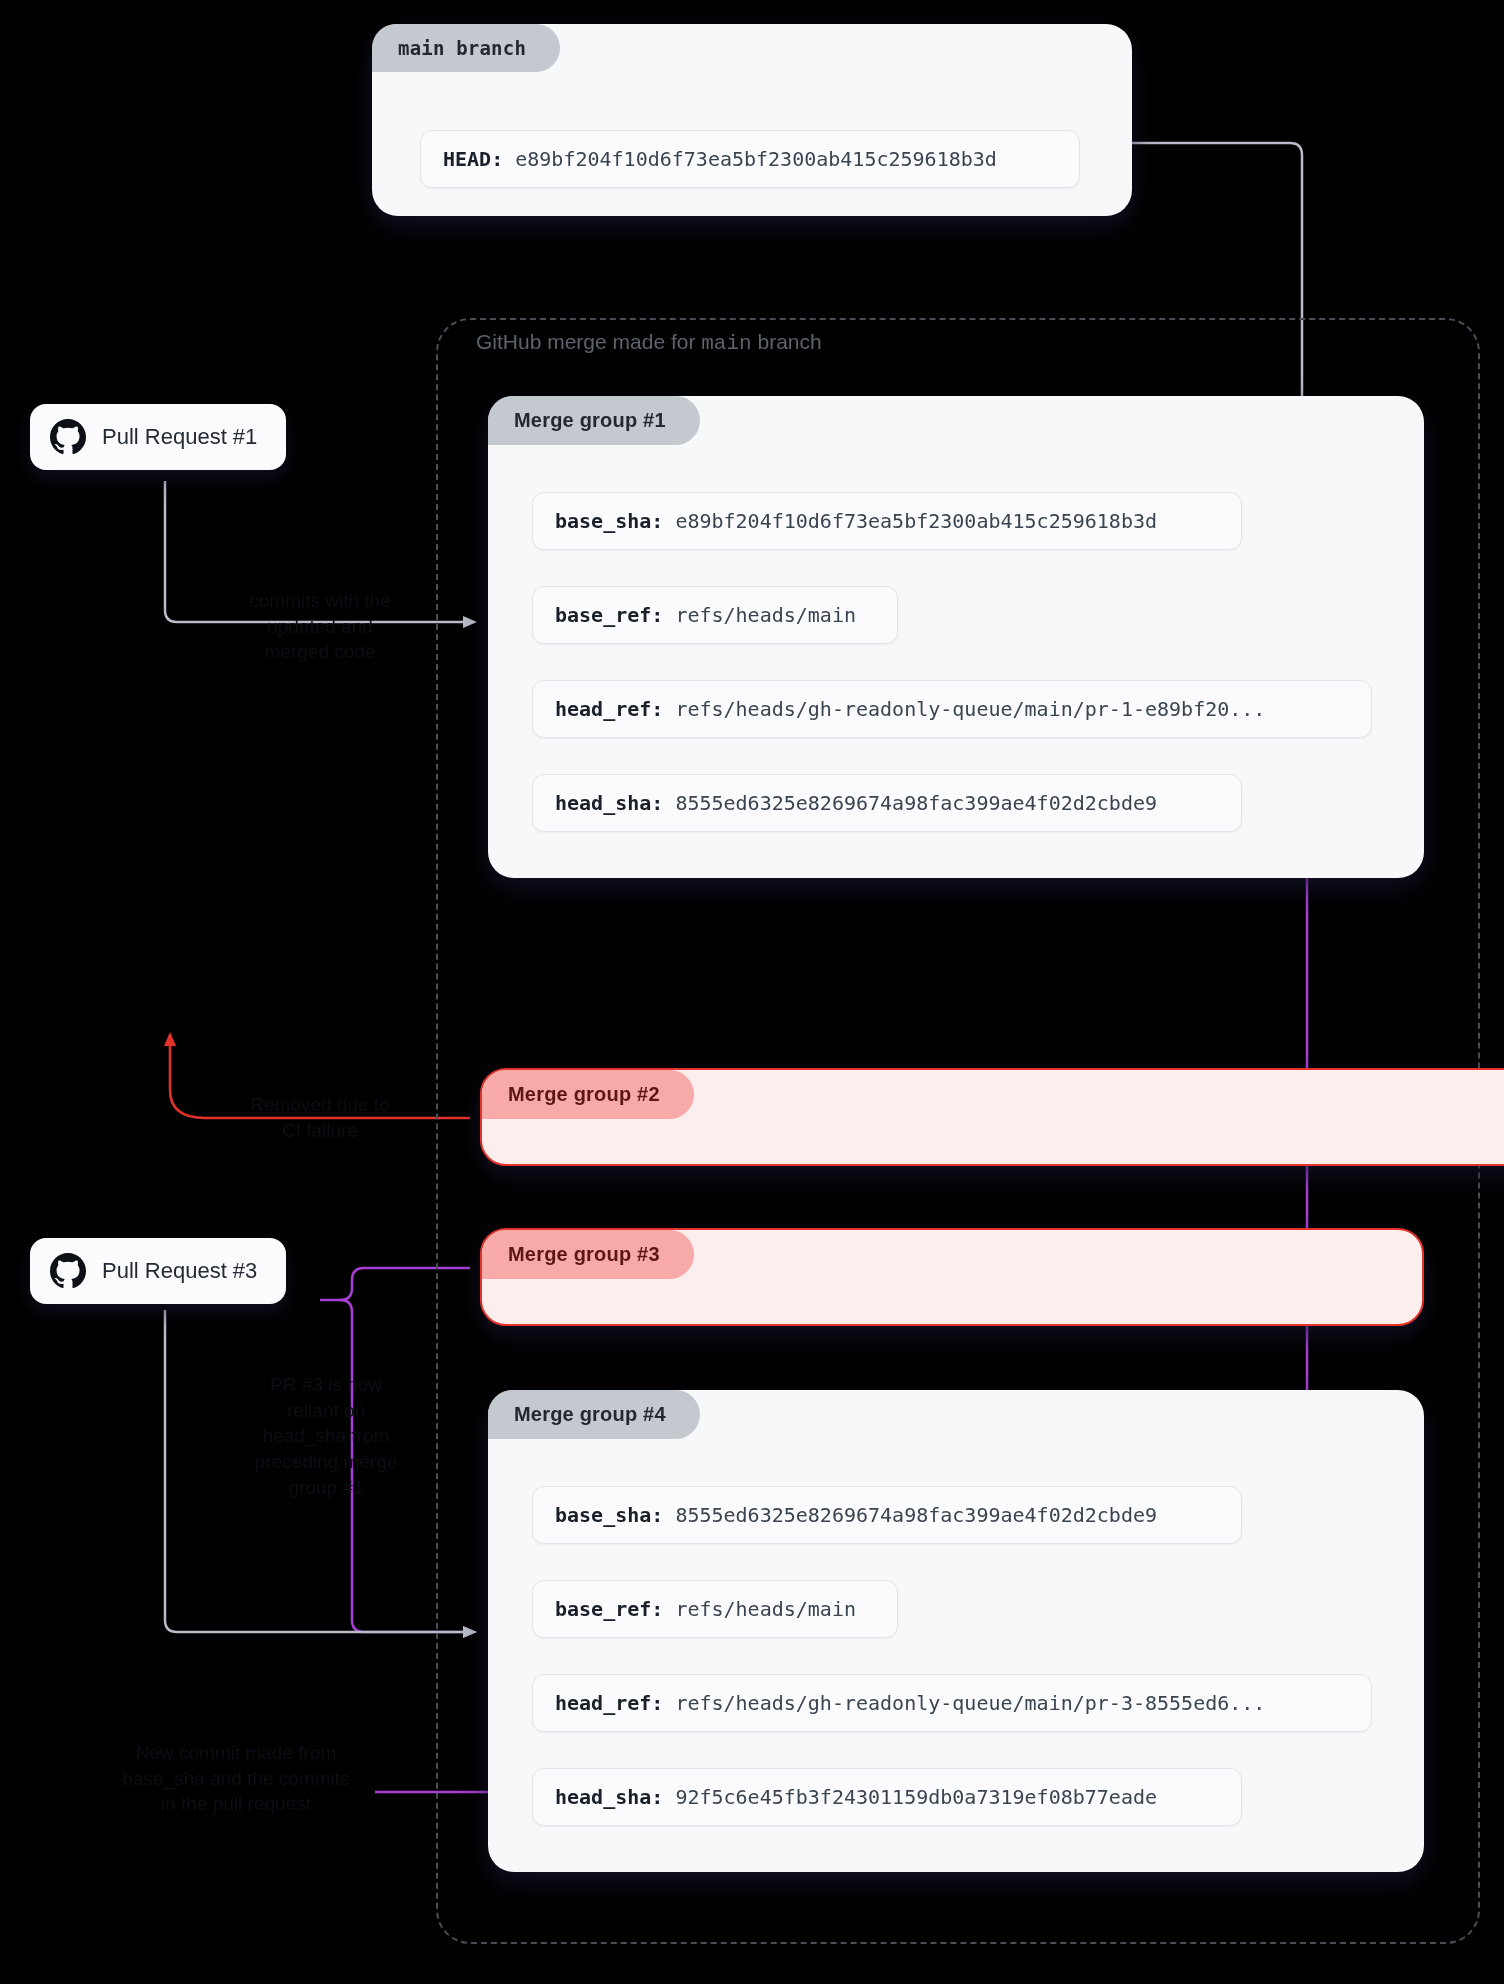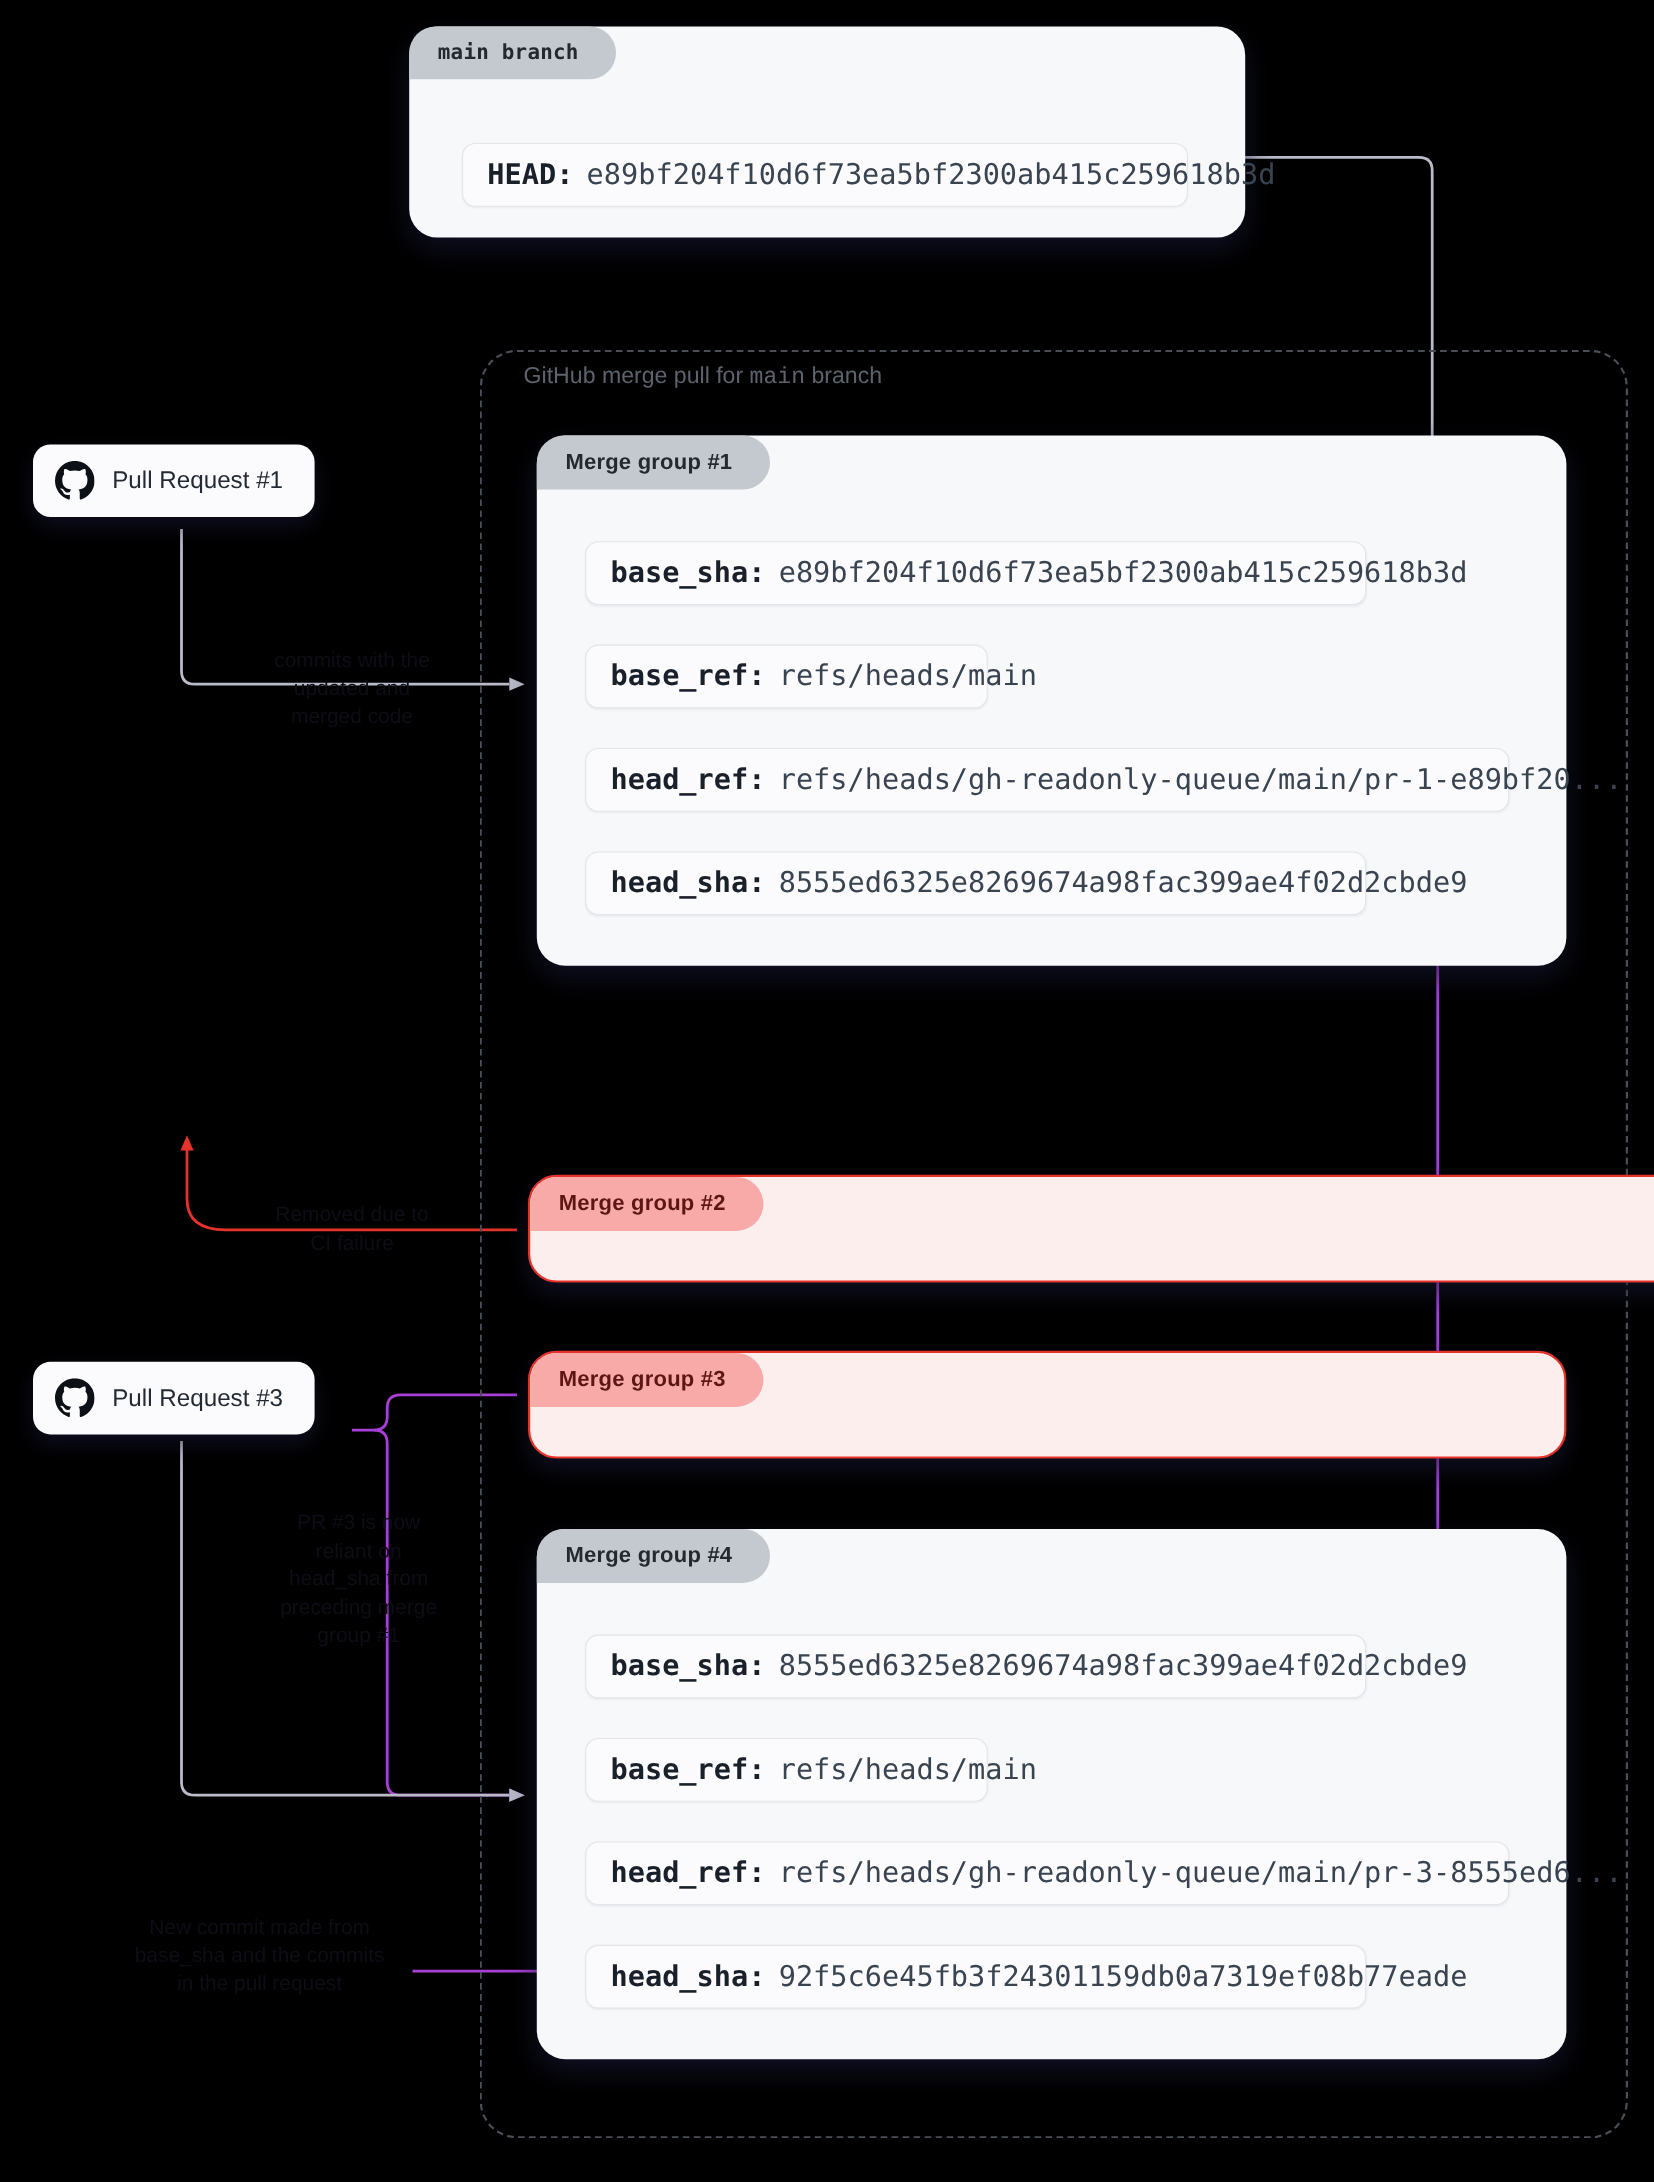--- a/index.html
+++ b/index.html
@@ -51,21 +51,21 @@
   .field {
     position: absolute;
     background: #fbfbfd;
     border: 1px solid #e3e5ea;
     border-radius: 12px;
     height: 58px;
     display: flex;
     align-items: center;
     padding: 0 22px;
     font-family: "DejaVu Sans Mono", monospace;
-    font-size: 26px;
+    font-size: 20px;
     color: #27313d;
     white-space: nowrap;
     box-shadow: 0 1px 2px rgba(20,20,40,.05);
   }
   .field .k { font-weight: 700; color: #1a2029; margin-right: 12px; }
   .field .v { color: #3a4450; }
 
   
   .queue {
     position: absolute;
@@ -150,21 +150,21 @@
   <div class="card stackshadow" style="left:372px; top:24px; width:760px; height:192px;">
     <div class="tab mono">main branch</div>
     <div class="field" style="left:48px; top:106px; width:660px;">
       <span class="k">HEAD:</span>
       <span class="v">e89bf204f10d6f73ea5bf2300ab415c259618b3d</span>
     </div>
   </div>
 
   <div class="queue" style="left:436px; top:318px; width:1044px; height:1626px;"></div>
   <div class="queue-title" style="left:476px; top:330px;">
-    <span>GitHub merge pull for </span><span class="mono">main</span><span> branch</span>
+    <span>GitHub merge made for </span><span class="mono">main</span><span> branch</span>
   </div>
 
   <div class="card" style="left:488px; top:396px; width:936px; height:482px;">
     <div class="tab">Merge group #1</div>
     <div class="field" style="left:44px; top:96px; width:710px;">
       <span class="k">base_sha:</span>
       <span class="v">e89bf204f10d6f73ea5bf2300ab415c259618b3d</span>
     </div>
     <div class="field" style="left:44px; top:190px; width:366px;">
       <span class="k">base_ref:</span>

